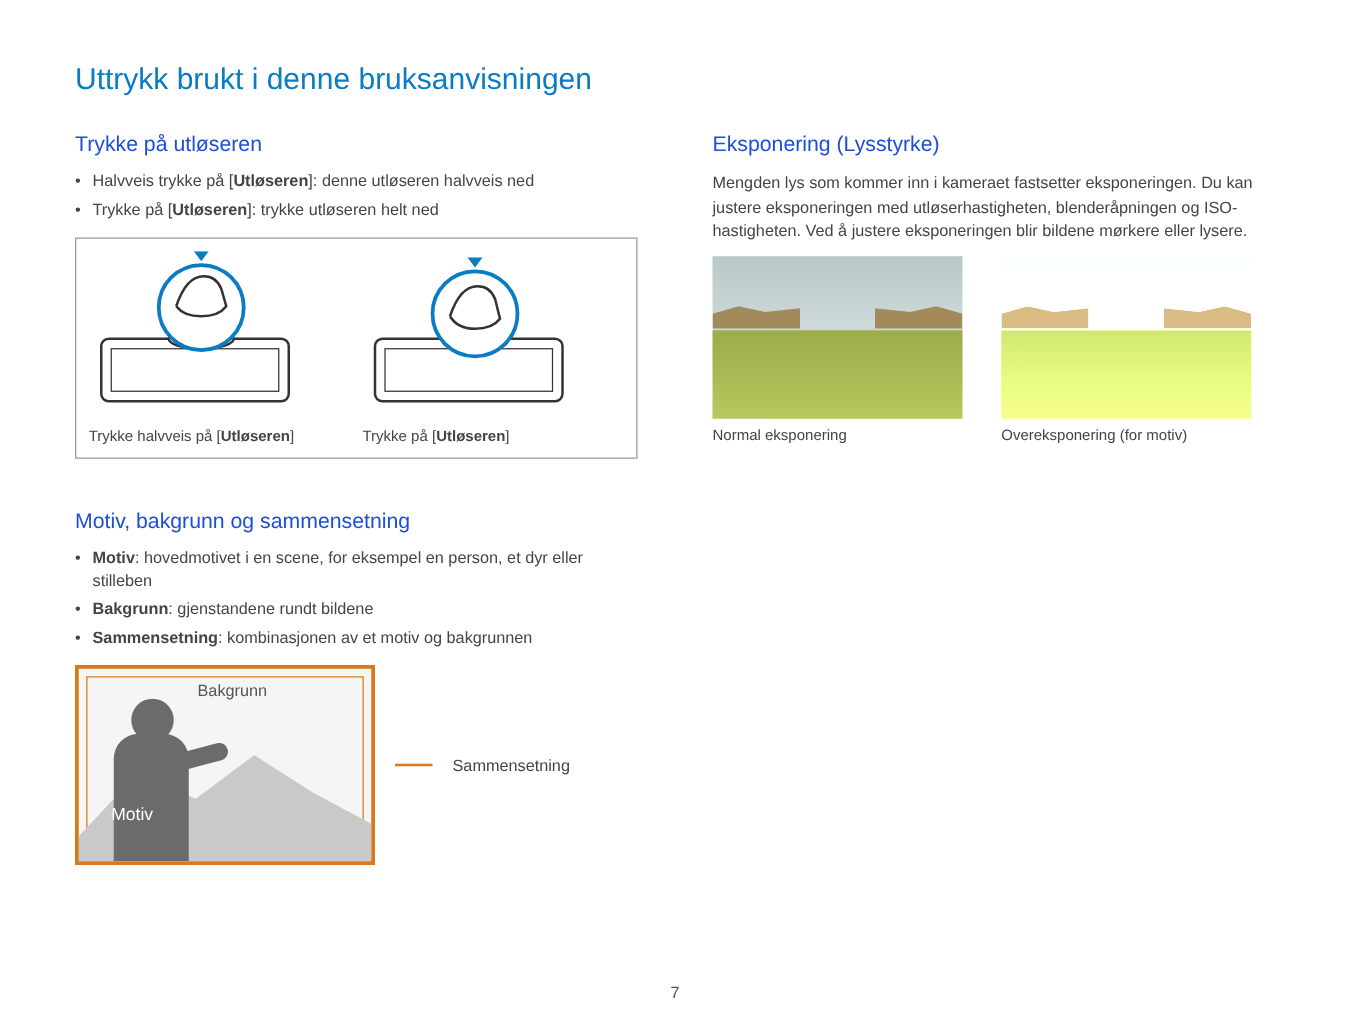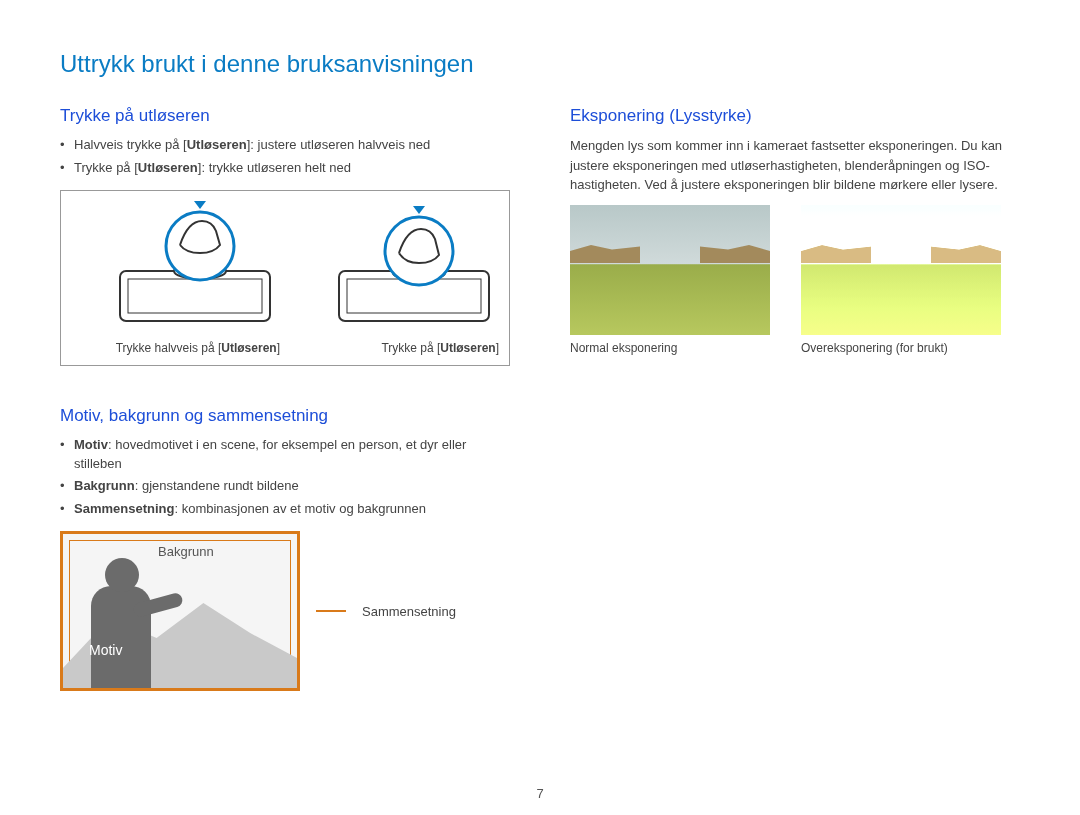--- a/index.html
+++ b/index.html
@@ -45,21 +45,21 @@
 
   
   .shutter-box {
     border: 1px solid #999;
     padding: 10px;
     display: flex;
     justify-content: space-around;
     gap: 10px;
     margin-top: 6px;
   }
-  .shutter-item { text-align: right; flex:1; }
+  .shutter-item { text-align: left; flex:1; }
   .shutter-svg { width: 170px; height: 130px; }
   .shutter-cap { font-size: 12px; color: #444; margin-top: 6px; }
 
   
   .comp-row { display: flex; align-items: center; gap: 16px; margin-top: 10px; }
   .comp-frame {
     width: 240px; height: 160px;
     border: 3px solid #d97a1a;
     position: relative;
     background: #f5f5f5;
@@ -113,21 +113,21 @@
 <body>
 
 <h1 class="page-title">Uttrykk brukt i denne bruksanvisningen</h1>
 
 <div class="columns">
 
   <div class="col">
     <h2 class="section-h">Trykke på utløseren</h2>
     <ul class="bullets">
       <li>
-        <span>Halvveis trykke på [</span><span class="bold">Utløseren</span><span>]: justere utløseren halvveis ned</span>
+        <span>Halvveis trykke på [</span><span class="bold">Utløseren</span><span>]: denne utløseren halvveis ned</span>
       </li>
       <li>
         <span>Trykke på [</span><span class="bold">Utløseren</span><span>]: trykke utløseren helt ned</span>
       </li>
     </ul>
 
     <div class="shutter-box">
       <div class="shutter-item">
         <svg class="shutter-svg" viewBox="0 0 170 130">
           <rect x="10" y="70" width="150" height="50" rx="6" fill="#fff" stroke="#333" stroke-width="2"></rect>
@@ -197,19 +197,19 @@
           <div class="bldgL"></div>
             <div class="bldgR"></div>
         </div>
         <div class="photo-cap">Normal eksponering</div>
       </div>
       <div class="photo-item">
         <div class="photo bright">
           <div class="bldgL"></div>
             <div class="bldgR"></div>
         </div>
-        <div class="photo-cap">Overeksponering (for brukt)</div>
+        <div class="photo-cap">Overeksponering (for motiv)</div>
       </div>
     </div>
   </div>
 </div>
 
 <div class="page-num">7</div>
 
 </body></html>

